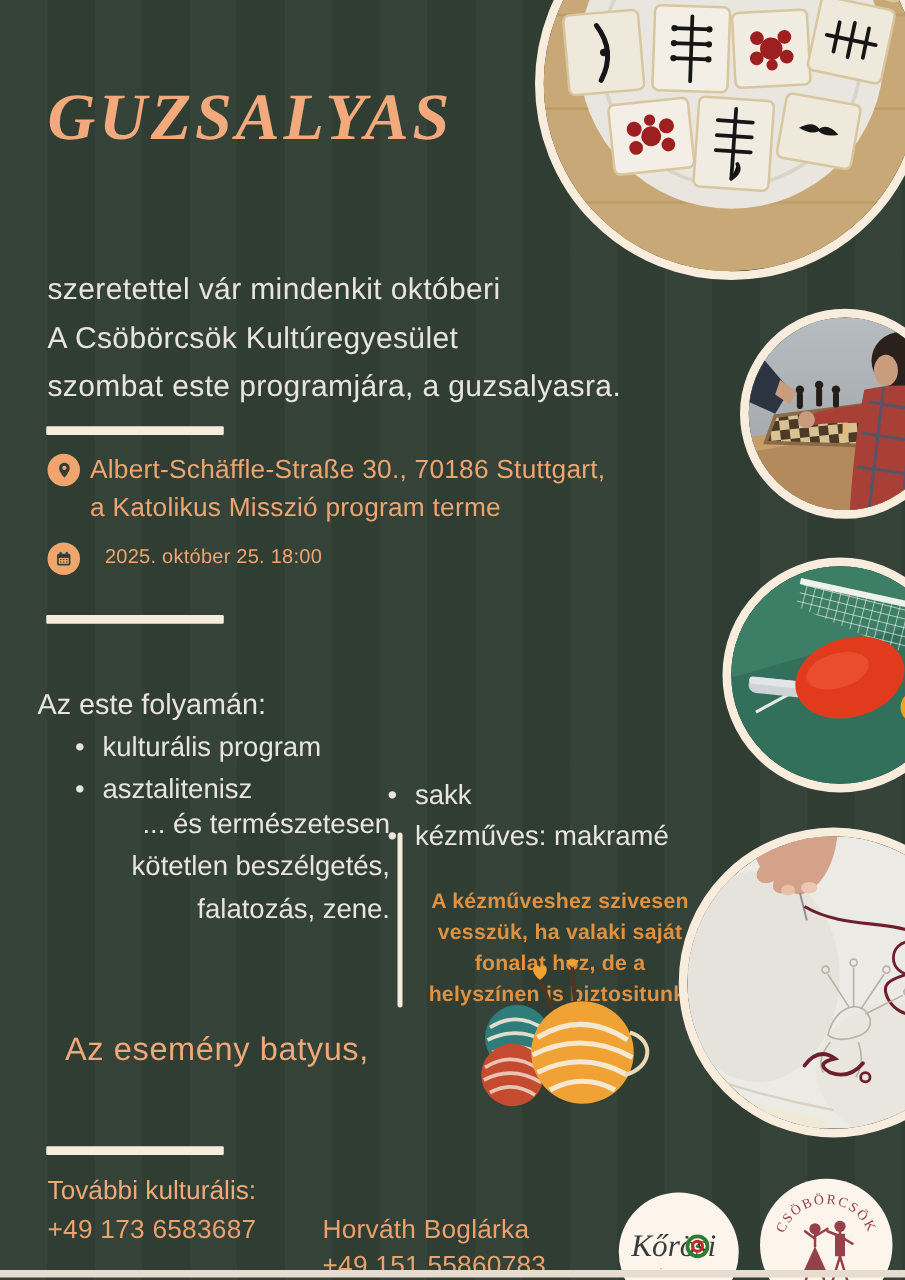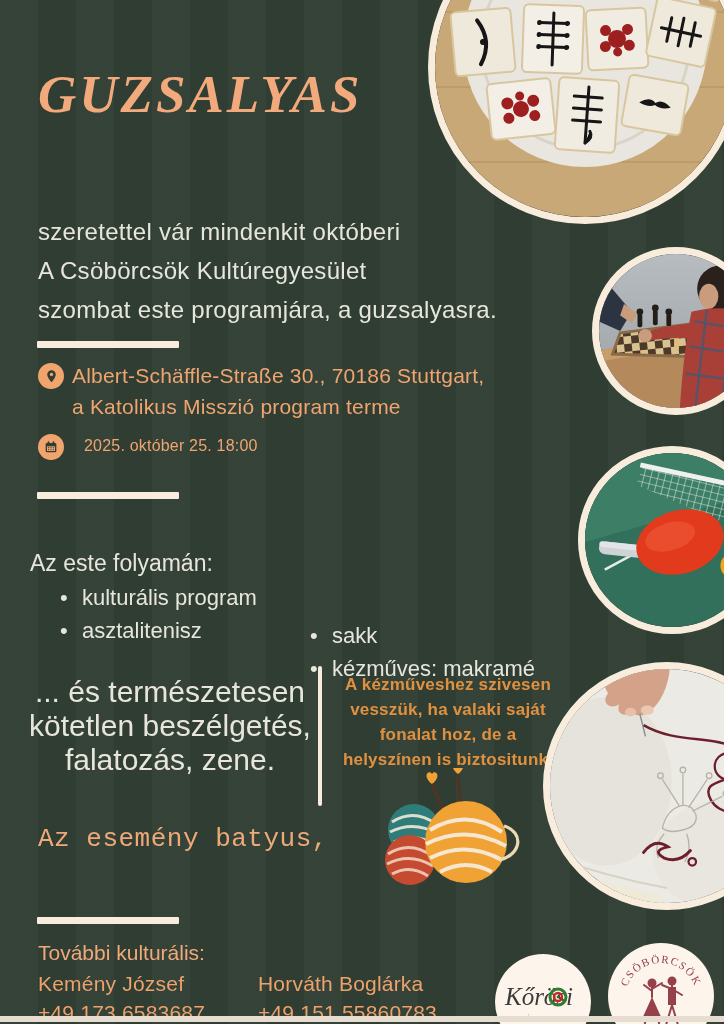--- a/index.html
+++ b/index.html
@@ -22,24 +22,24 @@
   .loc-icon{left:38px; top:363px;}
   .cal-icon{left:38px; top:434px;}
   .loc-text{left:72px; top:360px; font-size:21px; line-height:31px; color:#f0a570; letter-spacing:.2px;}
   .date-text{left:84px; top:437px; font-size:16px; color:#f0a570; letter-spacing:.2px;}
   .evening-h{left:30px; top:550px; font-size:23px; color:#e8e6dc;}
   .blist{margin:0; padding:0; list-style:none; font-size:22px; color:#e8e6dc;}
   .blist li{line-height:33px; padding-left:22px; position:relative;}
   .blist li::before{content:"•"; position:absolute; left:0; top:0; color:#e8e6dc;}
   .col1{left:60px; top:581px;}
   .col2{left:310px; top:584px;margin-top:35px;}
-  .extras{left:28px; top:675px; width:284px; text-align:center; font-size:30px; line-height:34px; color:#e8e6dc;}
+  .extras{left:28px; top:642px; width:284px; text-align:right; font-size:22px; line-height:34px; color:#e8e6dc;}
   .vline{left:318px; top:666px; width:4px; height:140px; background:#f8ecdc; border-radius:2px;}
-  .craft{left:334px; top:672px; width:228px; text-align:center; font-size:17px; line-height:25px; color:#e09140; font-weight:bold; letter-spacing:.2px;}
-  .entry{left:38px; top:820px; font-size:26px; line-height:39px; color:#efa979; letter-spacing:.5px;font-family:Liberation Mono, monospace;}
+  .craft{left:334px; top:708px; width:228px; text-align:center; font-size:17px; line-height:25px; color:#e09140; font-weight:bold; letter-spacing:.2px;}
+  .entry{left:52px; top:820px; font-size:26px; line-height:39px; color:#efa979; letter-spacing:.5px;}
   .info-h{left:38px; top:941px; font-size:21px; color:#f0a97a;}
   .contact{font-size:21px; line-height:29px; color:#eda26b; letter-spacing:.2px;}
   .contact1{left:38px; top:969px;}
   .contact2{left:258px; top:969px;}
   .photo{border-radius:50%; border:7px solid #f8ecdc; overflow:hidden; box-sizing:border-box; background:#222;}
   .photo svg{display:block; width:100%; height:100%;}
   .ph-cookies{left:428px; top:-90px; width:314px; height:314px;}
   .ph-chess{left:592px; top:247px; width:168px; height:168px;}
   .ph-tennis{left:578px; top:446px; width:188px; height:188px;}
   .ph-embroidery{left:543px; top:662px; width:248px; height:248px;}
@@ -380,21 +380,20 @@
   </div>
 
   <div class="abs entry">
     <div>Az esemény batyus,</div>
   </div>
 
   <div class="abs bar bar3"></div>
 
   <div class="abs info-h">További kulturális:</div>
   <div class="abs contact contact1">
-    <div>Kemény József</div>
     <div>+49 173 6583687</div>
   </div>
   <div class="abs contact contact2">
     <div>Horváth Boglárka</div>
     <div>+49 151 55860783</div>
   </div>
 
   <div class="abs logo logo1">
     <svg viewBox="0 0 96 96">
       <text x="44" y="51" text-anchor="middle" font-family="Liberation Serif, serif" font-style="italic" font-size="25" fill="#3b3b3b">Kőrösi</text>

